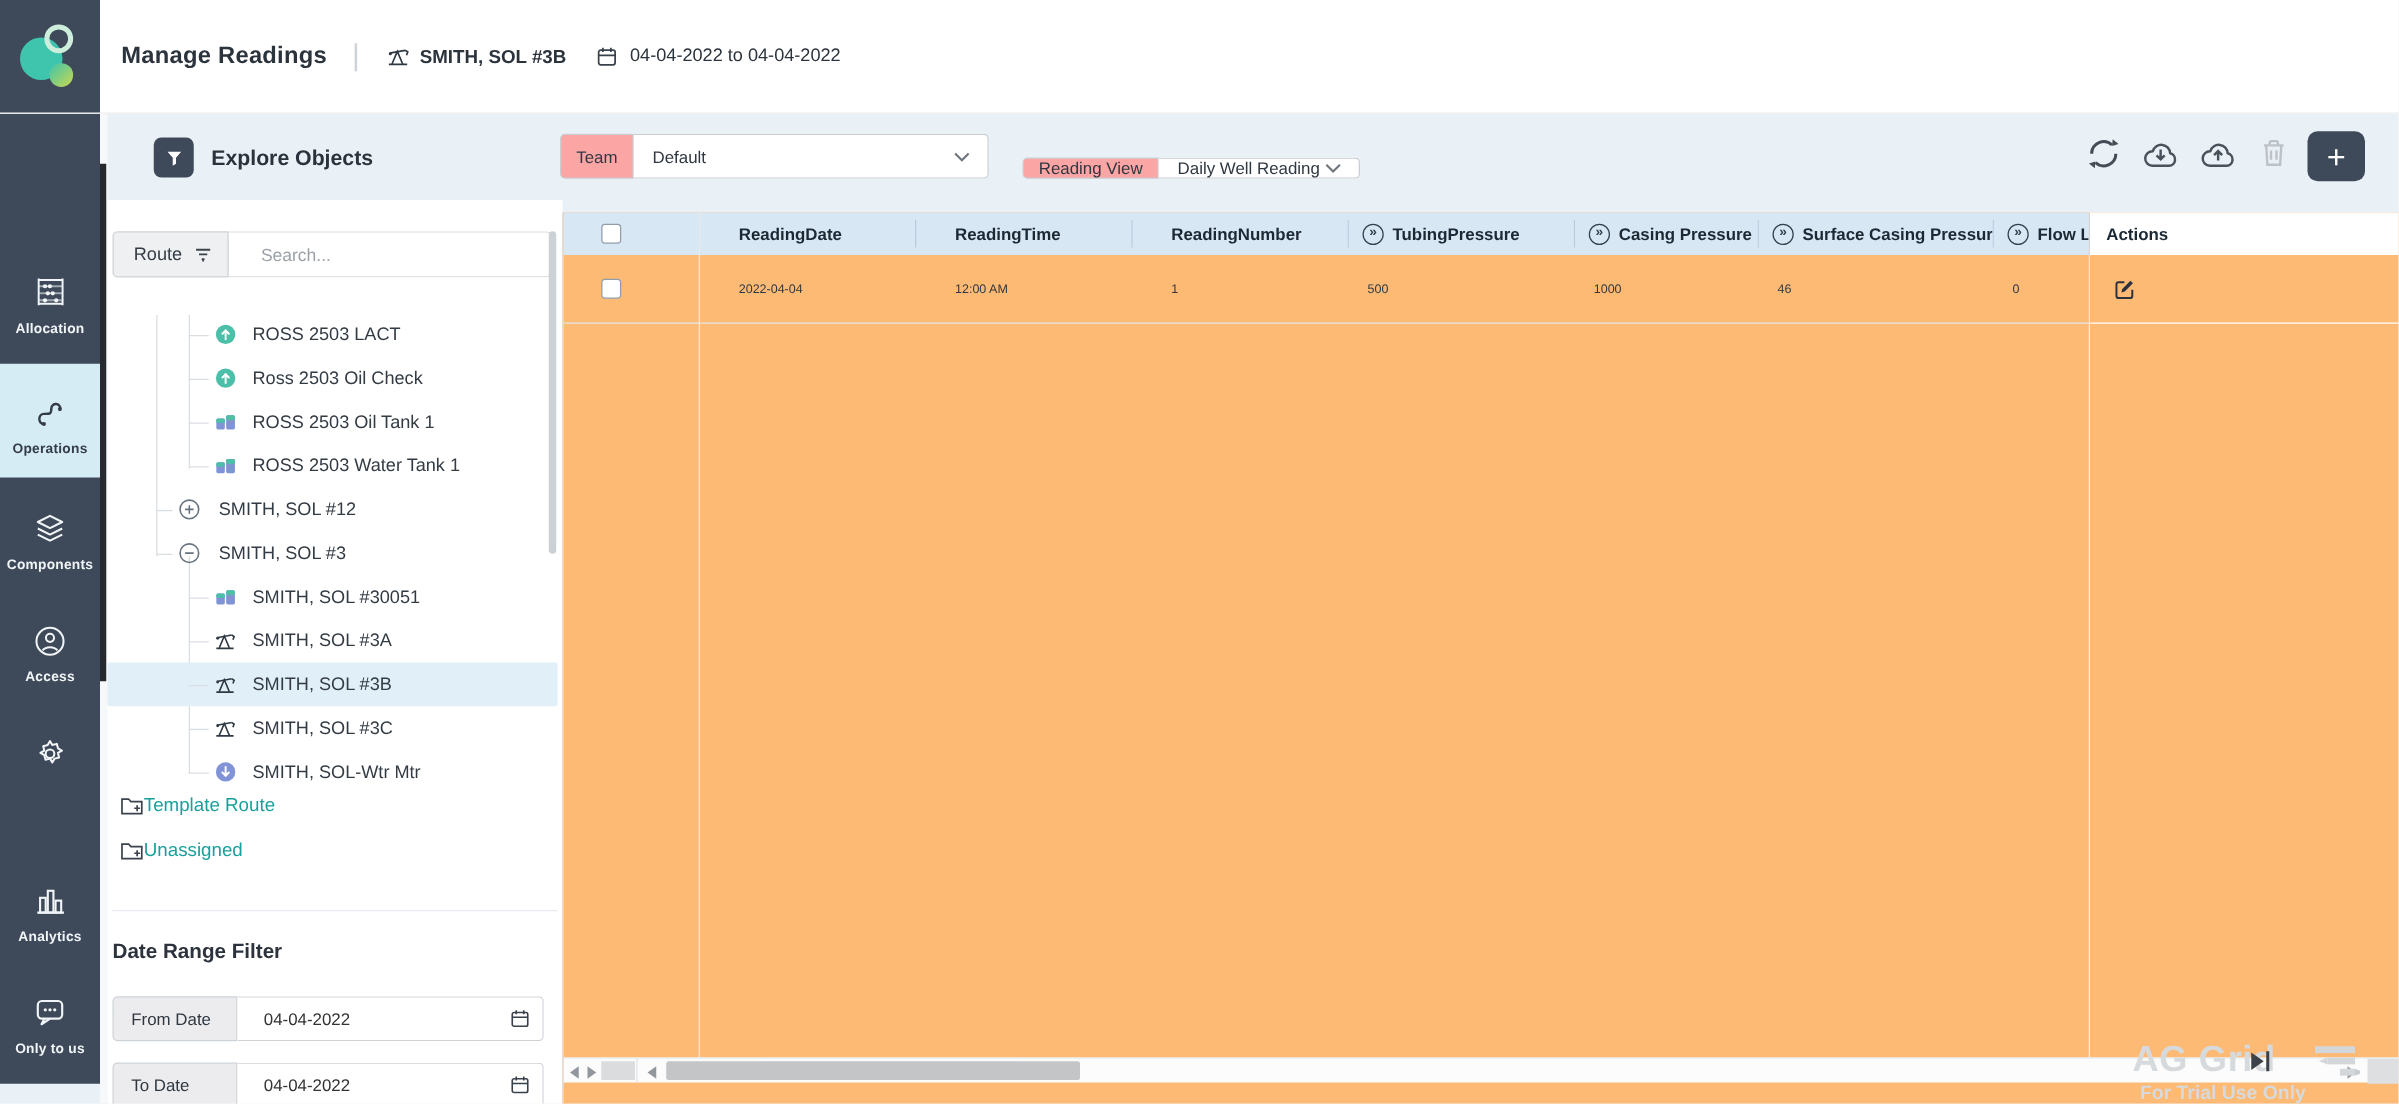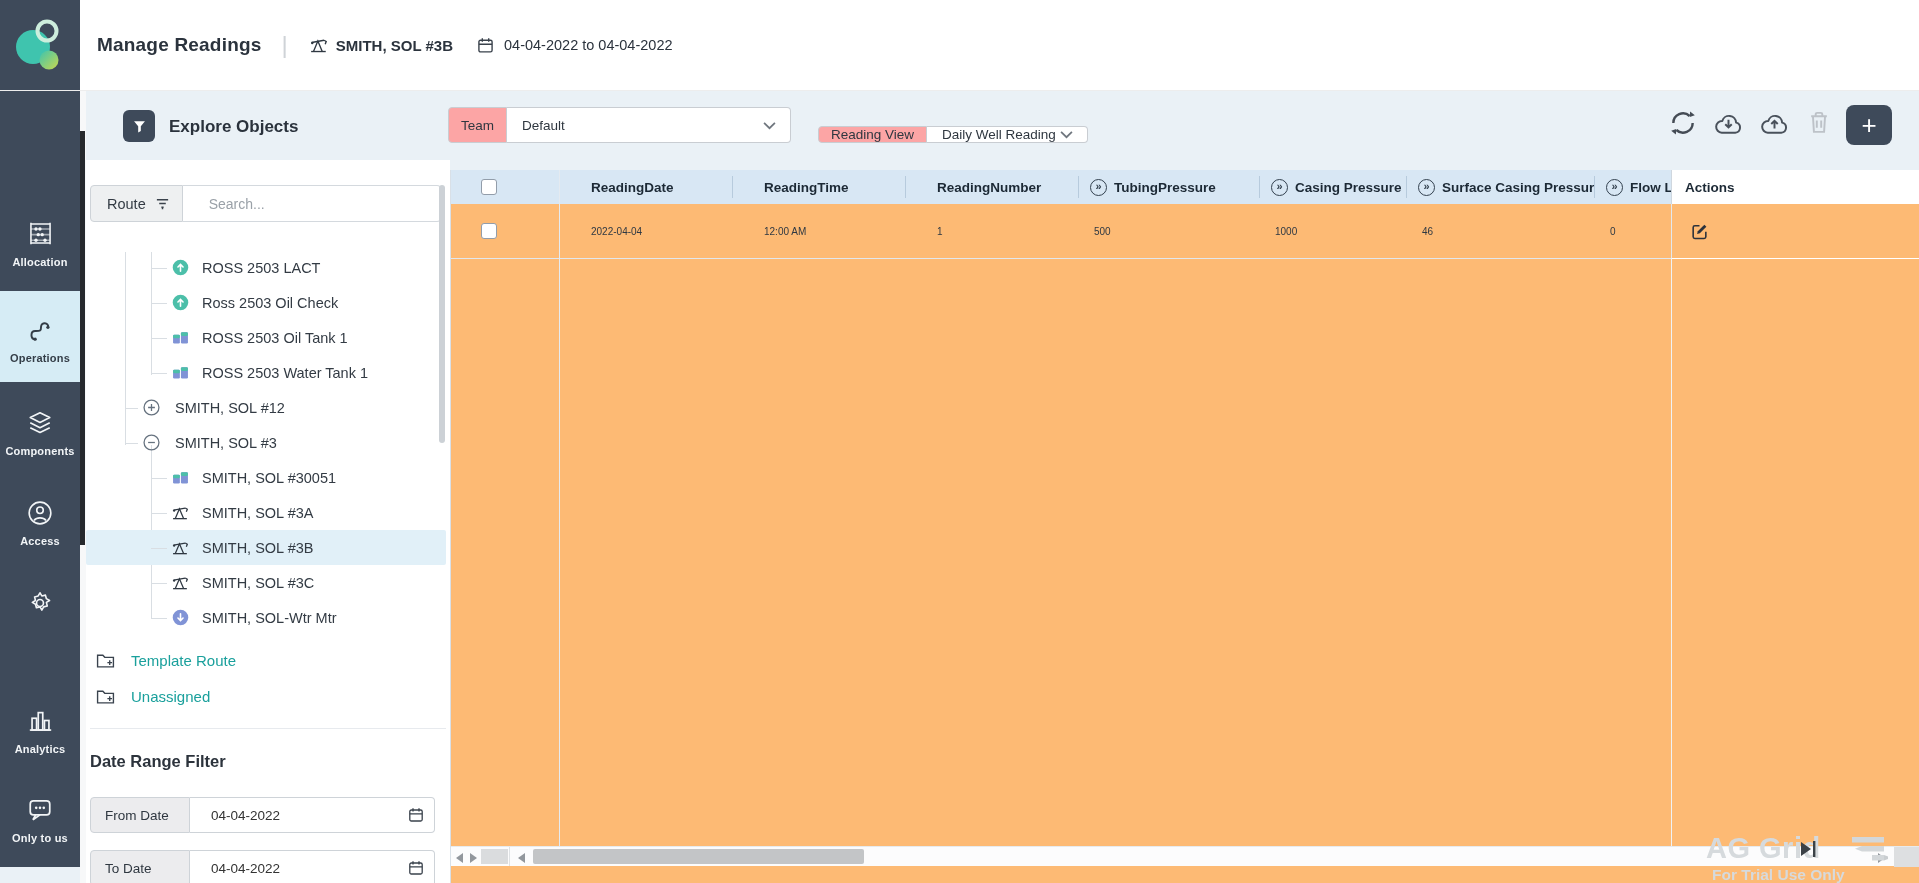--- a/index.html
+++ b/index.html
@@ -50,21 +50,21 @@
   .tree-row{position:absolute;left:0;width:360px;height:35px;display:flex;align-items:center;font-size:14.5px;color:#333b44;cursor:pointer;}
   .tree-row .t-icon{width:17px;height:17px;display:inline-flex;}
   .tree-row.d2 .t-icon{margin-left:86px;}
   .tree-row.d2 .t-label{margin-left:13px;}
   .tree-row.d1 .expander{margin-left:57px;width:17px;height:17px;display:inline-flex;}
   .tree-row.d1 .t-label{margin-left:15px;}
   .tree-row.selected{background:#e1f0f8;border-radius:2px;}
   .tree-row.d2::before{content:"";position:absolute;left:65px;top:50%;width:16px;border-top:1px solid #d9dee3;}
   .tree-row.d1::before{content:"";position:absolute;left:39px;top:50%;width:13px;border-top:1px solid #d9dee3;}
   .guide{position:absolute;width:1px;background:#d9dee3;}
-  .link-row{position:absolute;left:10px;height:33px;display:flex;align-items:flex-end;gap:16px;font-size:15px;color:#1aa09c;cursor:pointer;}
+  .link-row{position:absolute;left:10px;height:33px;display:flex;align-items:flex-start;font-size:15px;color:#1aa09c;cursor:pointer;}
   .p-divider{position:absolute;left:4px;top:568px;width:356px;border-top:1px solid #e7eaee;}
   .drf-title{position:absolute;left:4px;top:592px;font-size:16.5px;font-weight:700;color:#2c333c;}
   .date-ctl{position:absolute;left:4px;width:345px;height:36px;display:flex;font-size:13.5px;color:#2f3740;}
   .date-ctl .d-label{width:84px;background:#ececee;border:1px solid #ced3d8;border-radius:4px 0 0 4px;display:flex;align-items:center;padding:0 0 0 14px;}
   .date-ctl .d-value{flex:1;background:#fff;border:1px solid #ced3d8;border-left:none;border-radius:0 4px 4px 0;display:flex;align-items:center;justify-content:space-between;padding:0 10px 0 19px;}
   .date-ctl input{border:none;outline:none;font-size:13.5px;color:#333;width:110px;font-family:"Liberation Sans",sans-serif;}
 
   
   .grid{left:450px;top:170px;width:1469px;height:839px;background:#fdba74;border-left:1px solid #d9e0e7;box-sizing:border-box;}
   .g-header{position:absolute;left:0;top:0;width:1220px;height:34px;background:#d8e7f4;display:flex;}

